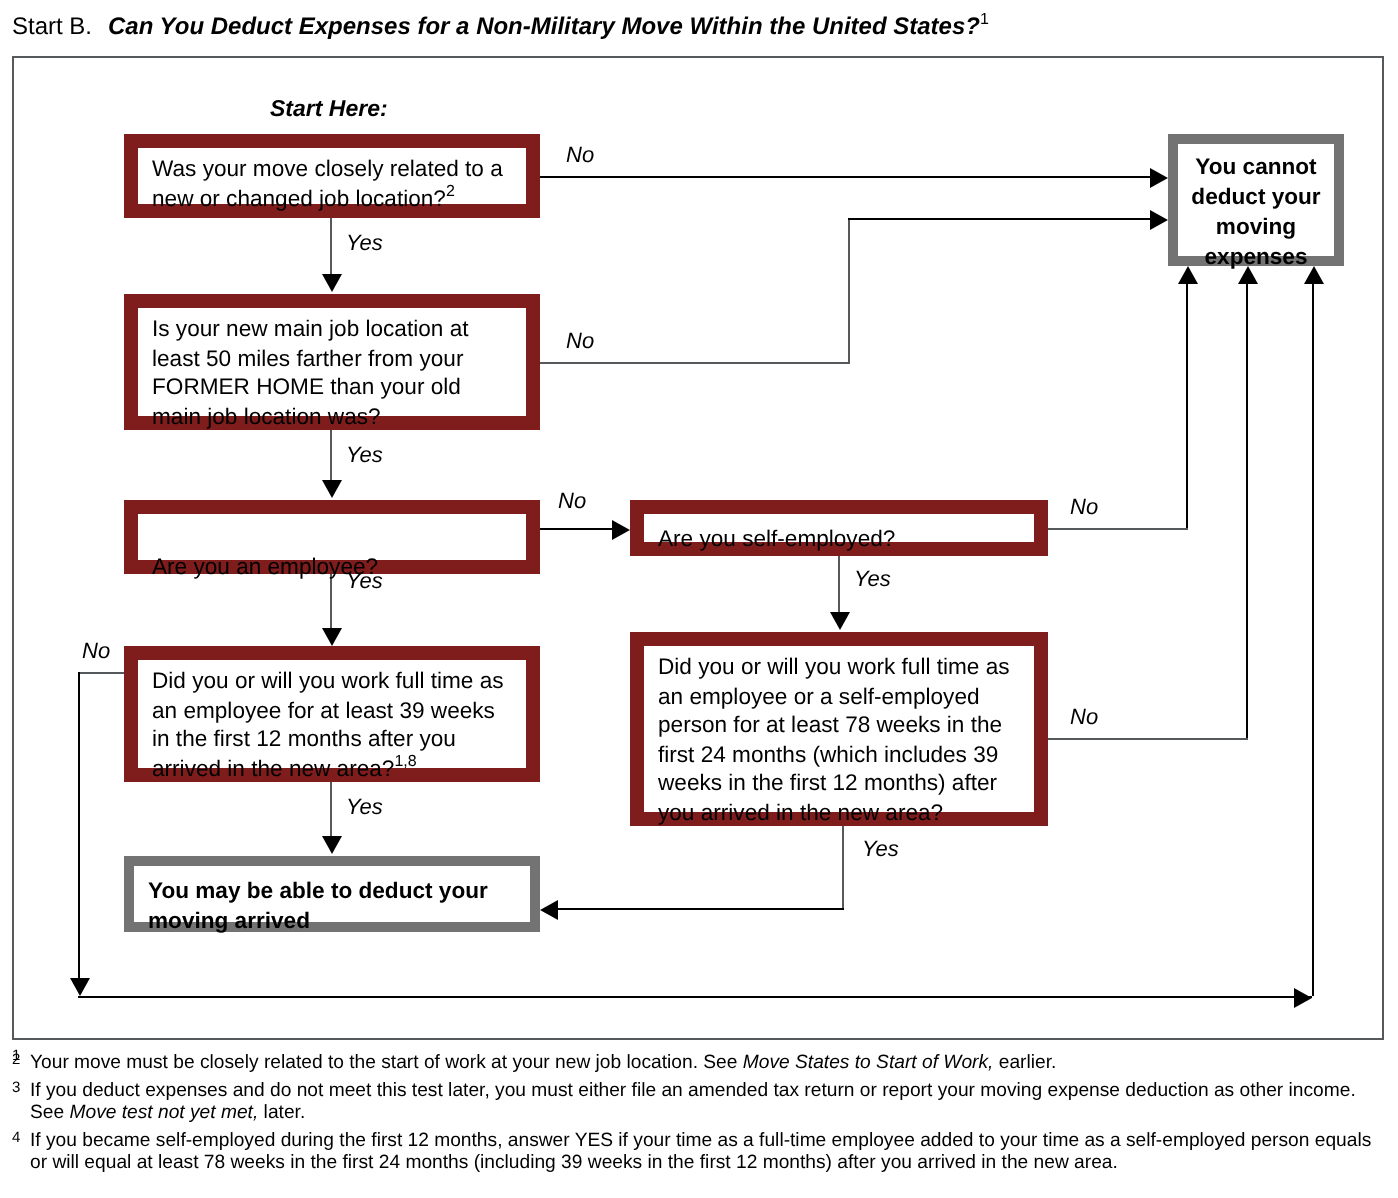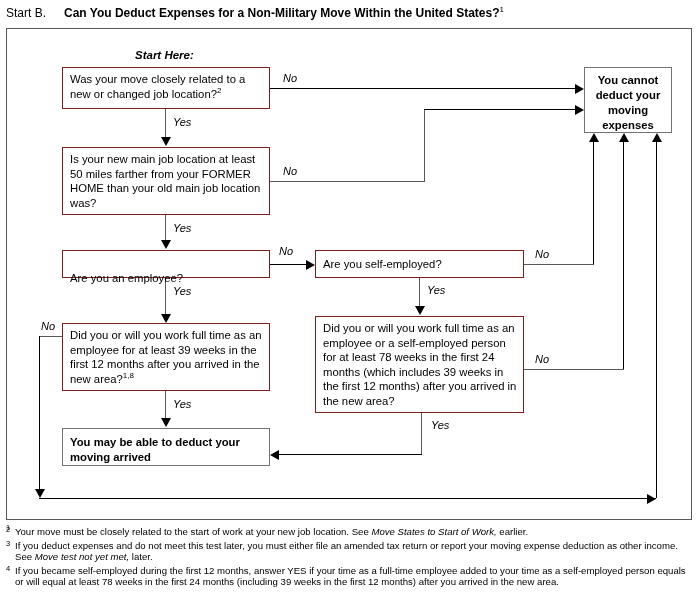--- a/index.html
+++ b/index.html
@@ -19,48 +19,48 @@
   
   #fig-title{
     position:absolute;
     left:6px; top:6px;
     width:690px;
     font-size:12px;
     line-height:14px;
     white-space:nowrap;
   }
   #fig-title .fig-label{ font-weight:normal; }
-  #fig-title .fig-text{ font-weight:bold; margin-left:18px; }
+  #fig-title .fig-text{ font-weight:bold; margin-left:8px;font-style:italic; }
   sup{ font-size:8px; vertical-align:super; line-height:0; }
 
   
   #chart-frame{
     position:absolute;
     left:6px; top:28px;
     width:686px;
     height:492px;
     border:1px solid #55595c;
     box-sizing:border-box;
     background:#ffffff;
   }
 
   
   .fbox{
     position:absolute;
     box-sizing:border-box;
-    border:1px solid #7f1d1d;
+    border:7px solid #7f1d1d;
     background:#ffffff;
     font-size:11.3px;
     line-height:14.5px;
     padding:4px 6px 3px 7px;
     z-index:5;
   }
   .fbox.terminal{
     font-weight:bold;
-    border:1px solid #737373;
+    border:5px solid #737373;
   }
   .fbox.center{ text-align:center; }
 
   
   .elabel{
     position:absolute;
     font-size:11px;
     font-style:italic;
     line-height:11px;
     z-index:6;

